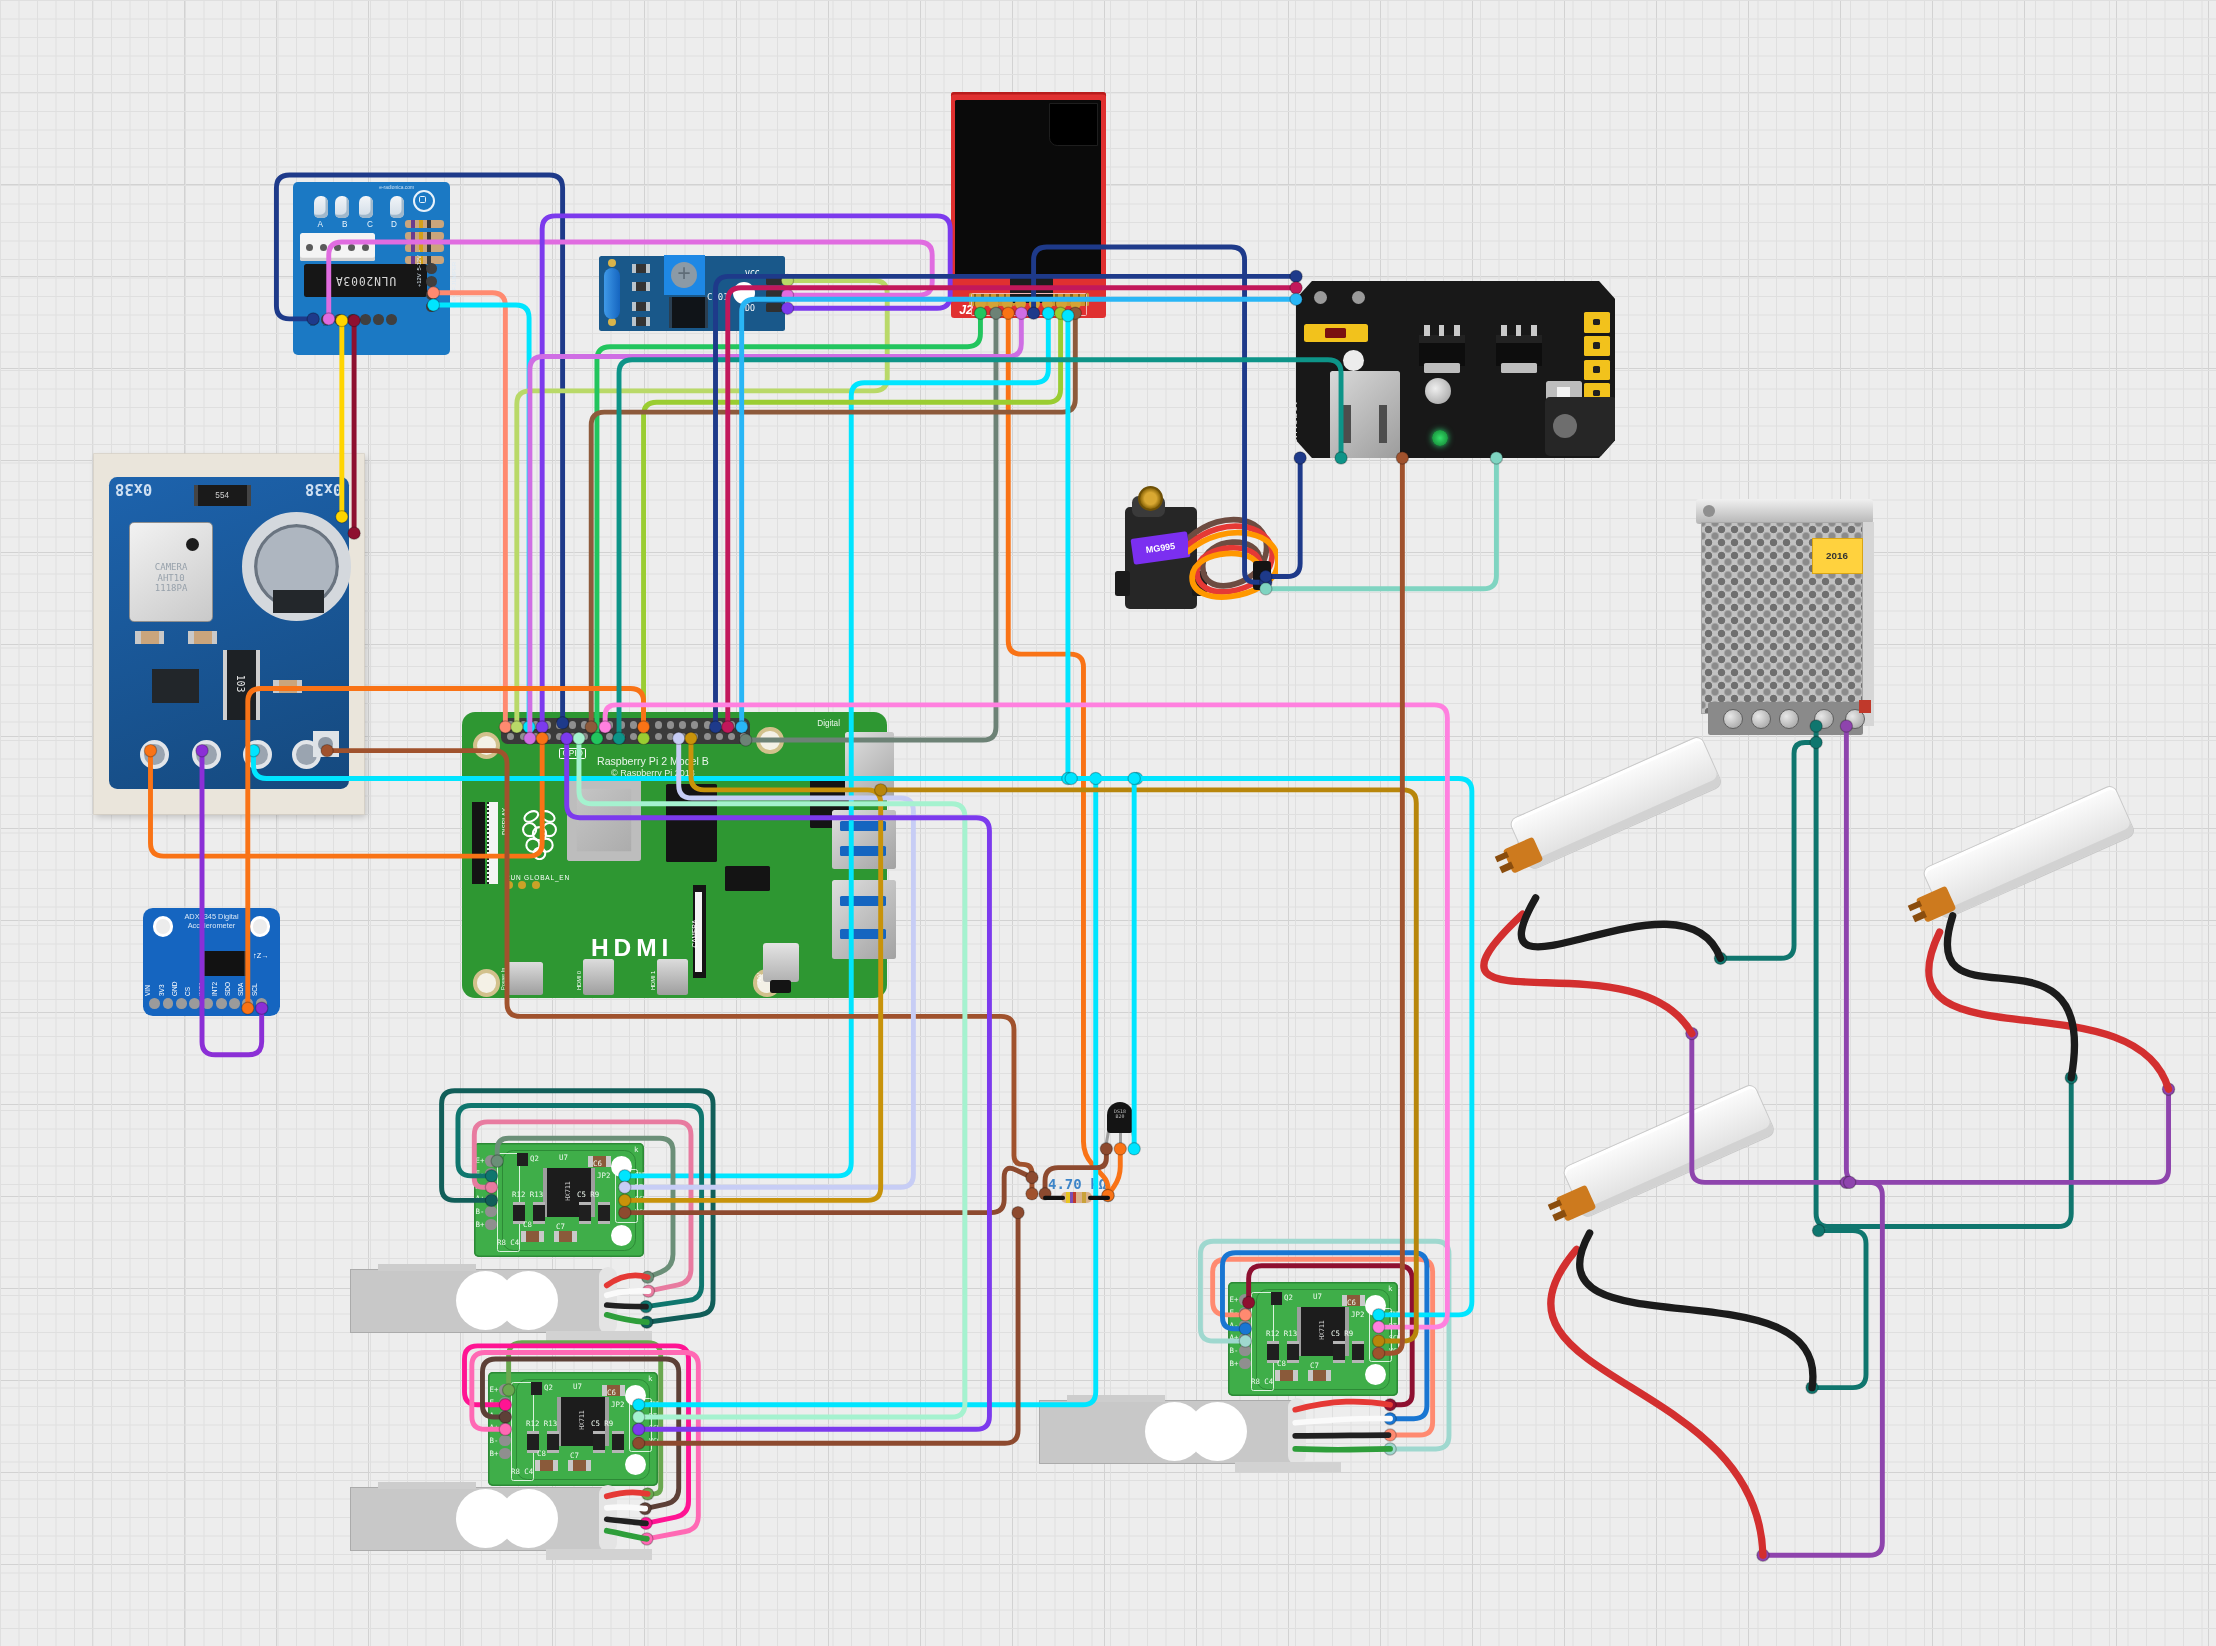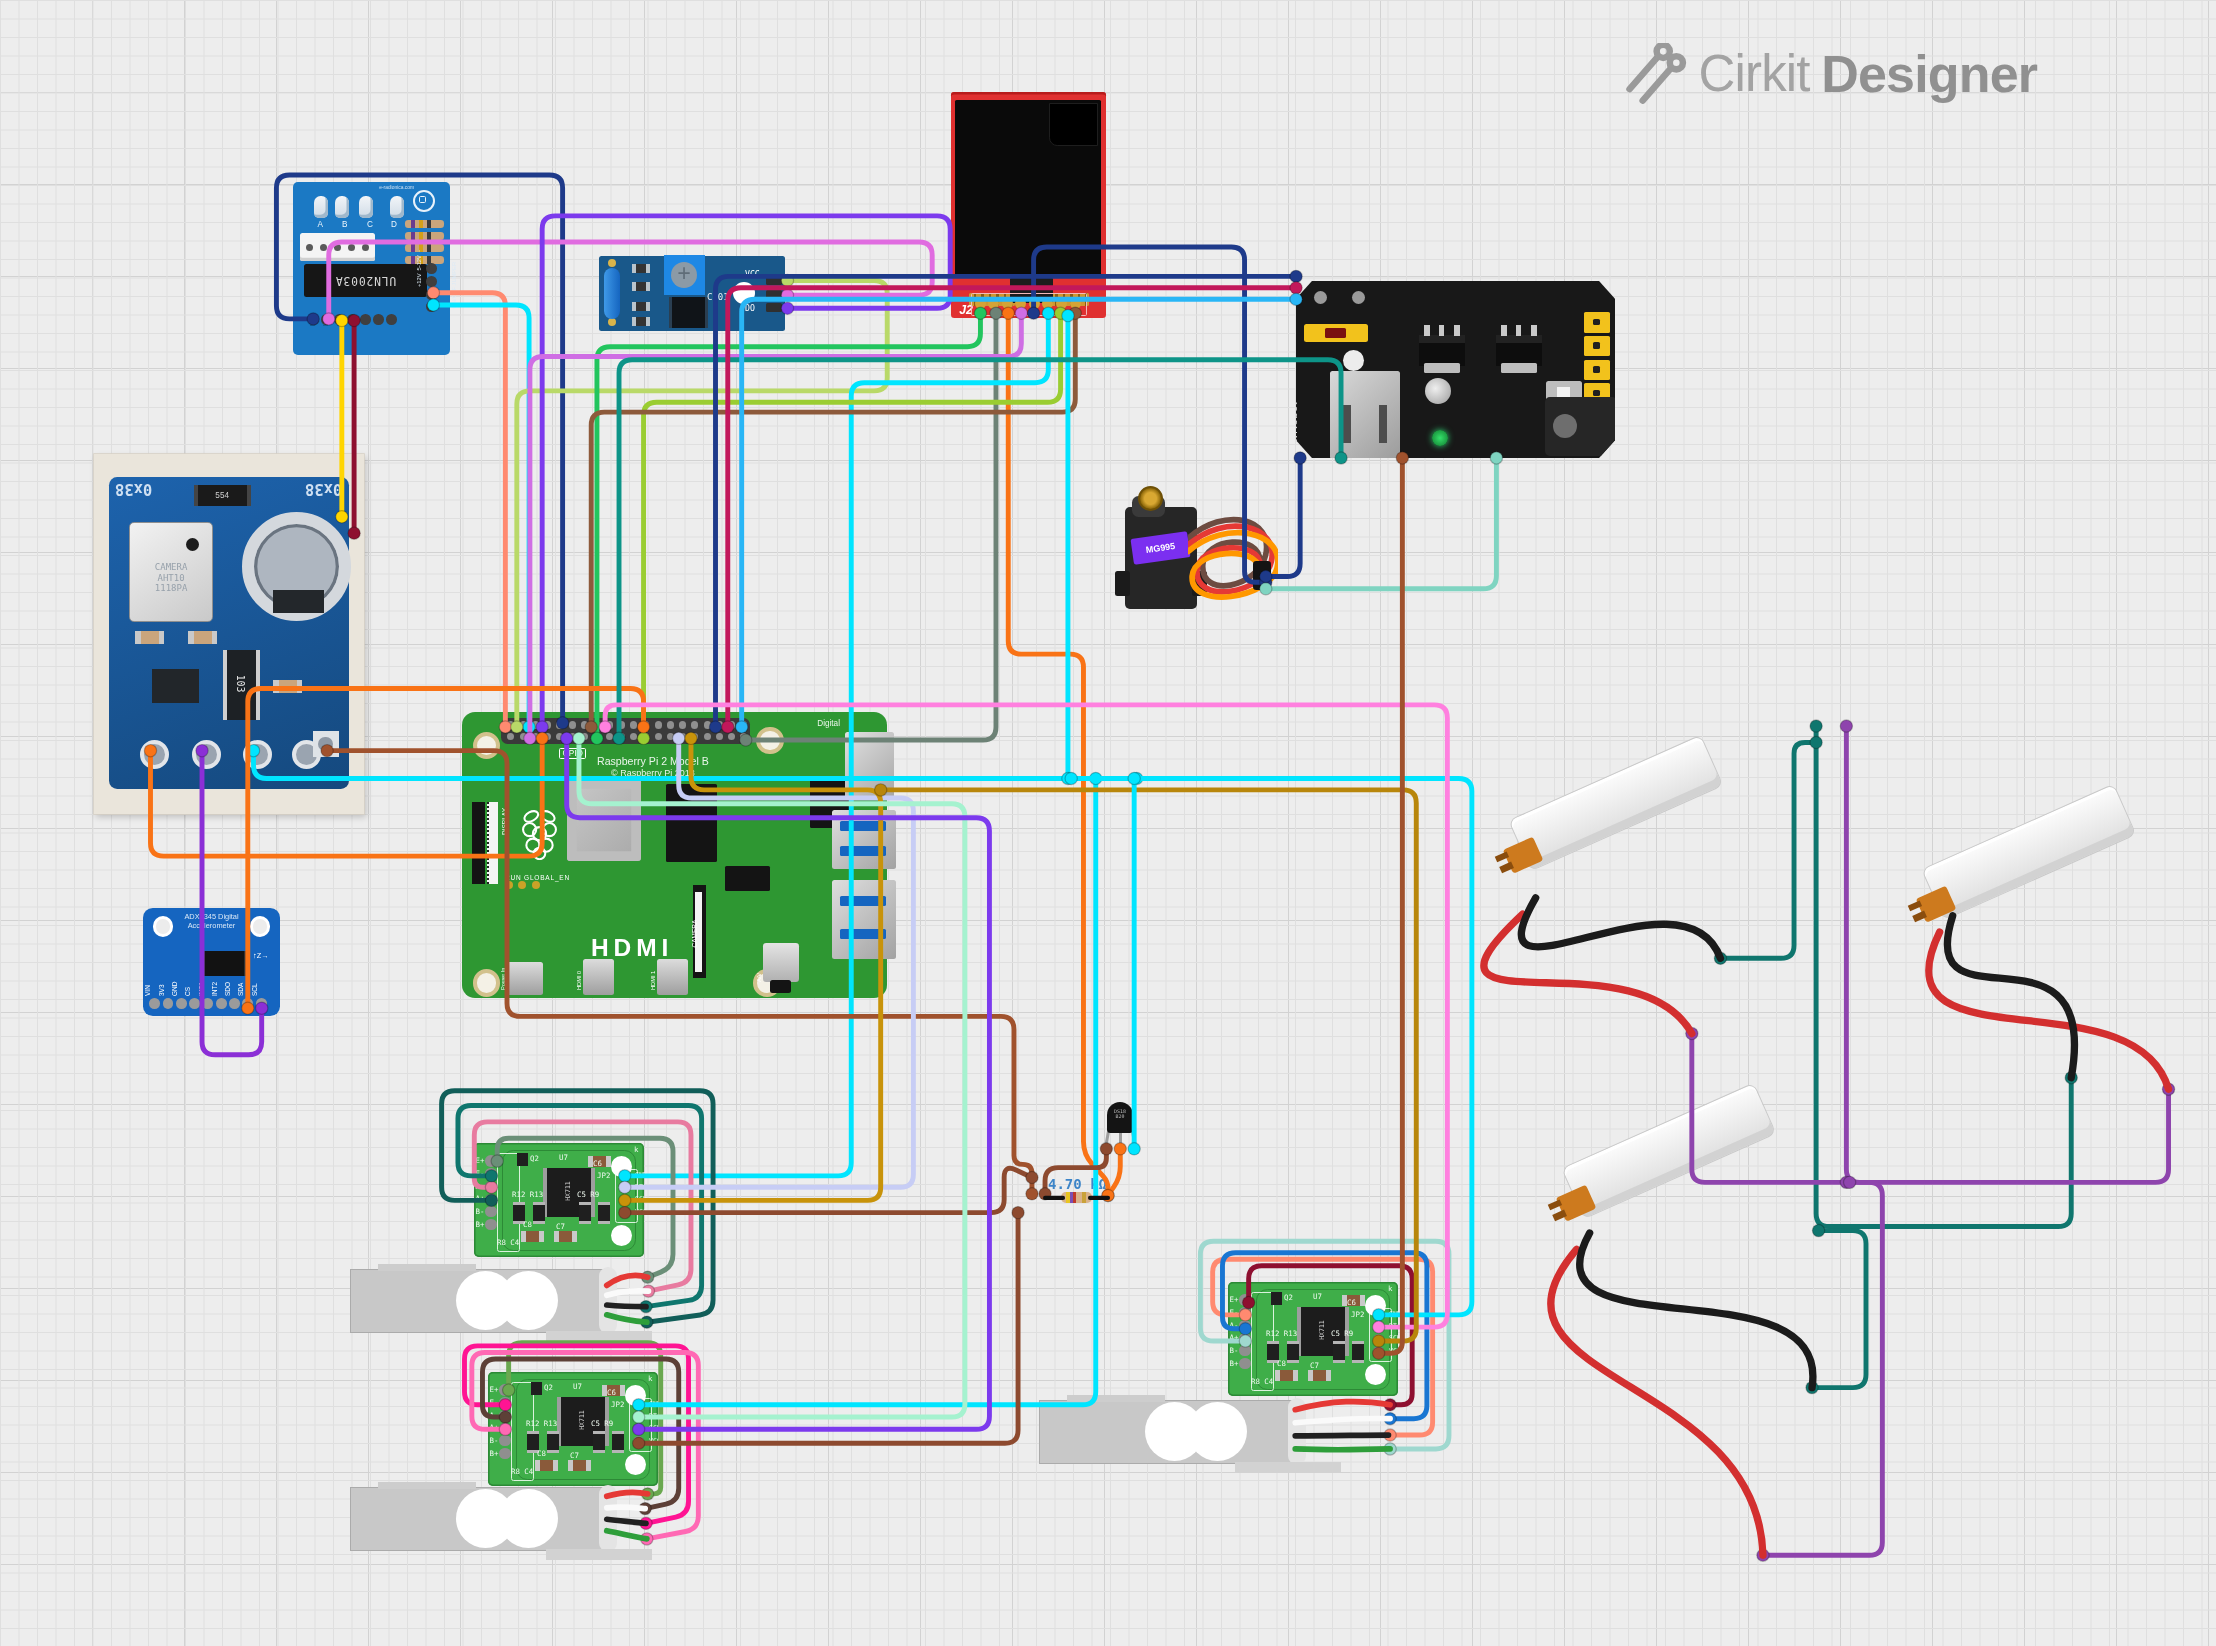--- a/index.html
+++ b/index.html
@@ -186,32 +186,20 @@
   #psu .sticker{position:absolute;right:6.5px;top:39px;width:49px;height:34px;background:#ffd23e;border:0.8px solid #d9a514;color:#333;font-size:9.8px;font-weight:bold;text-align:center;line-height:34px;}
   #psu .term{position:absolute;left:6.5px;top:203px;width:155px;height:33px;background:#8a8a8a;border-radius:2.5px;}
   #psu .term i{position:absolute;top:7.4px;width:18px;height:18px;border-radius:50%;background:radial-gradient(circle at 35% 35%,#e8e8e8,#9a9a9a);border:1.6px solid #5f5f5f;}
   #psu .redc{position:absolute;right:-1.6px;top:201px;width:11.4px;height:13px;background:#c0392b;}
 </style>
 </head>
 <body>
 
 <div id="stage">
 
-  <div id="logo">
-    <svg width="64" height="61" viewBox="0 0 78 74">
-      <g stroke="#9a9a9a" stroke-width="8" fill="none" stroke-linecap="round">
-        <line x1="8" y1="56" x2="42" y2="17"></line>
-          <circle cx="49" cy="10" r="8"></circle>
-        <line x1="24" y1="70" x2="58" y2="31"></line>
-          <circle cx="65" cy="24" r="8"></circle>
-      </g>
-    </svg>
-    <span class="lt">Cirkit</span>
-    <span class="ld">Designer</span>
-  </div>
 
   <div id="uln" class="comp">
     <span class="url">e-radionica.com</span>
     <div class="blogo"></div>
     <div class="led" style="left:21px"></div>
     <div class="led" style="left:42px"></div>
     <div class="led" style="left:66px"></div>
     <div class="led" style="left:97px"></div>
     <div class="ledlabels">
         <span style="left: 24.5px;">A</span>
@@ -716,20 +704,34 @@
       </div>
   </div>
   <div class="comp heater" style="left:1564px;top:1170px;transform:rotate(-24deg)">
     <div class="bar"></div>
     <div class="term">
         <i style="top:3.3px"></i>
         <i style="top:14.7px"></i>
       </div>
   </div>
 
+  <div id="psu" class="comp">
+    <div class="cap"></div>
+    <div class="body"></div>
+    <div class="side"></div>
+    <div class="sticker">2016</div>
+    <div class="term">
+      <i style="left:15.5px"></i>
+        <i style="left:43px"></i>
+        <i style="left:71px"></i>
+        <i style="left:106px"></i>
+        <i style="left:137px"></i>
+    </div>
+    <div class="redc"></div>
+  </div>
 
   <svg id="wire-svg" width="2216" height="1646" viewBox="0 0 2710 2013">
       <path d="M688,884 L688,230 Q688,214 672,214 L354,214 Q338,214 338,230 L338,374 Q338,390 354,390 L383,390" fill="none" stroke="#1e3a8a" stroke-width="6" stroke-linecap="round"></path>
       <circle cx="688" cy="884" r="7.5" fill="#1e3a8a" stroke="rgba(0,0,0,.25)" stroke-width="1.5"></circle>
       <circle cx="383" cy="390" r="7.5" fill="#1e3a8a" stroke="rgba(0,0,0,.25)" stroke-width="1.5"></circle>
       <path d="M418,392 L418,632" fill="none" stroke="#ffd500" stroke-width="6" stroke-linecap="round"></path>
       <circle cx="418" cy="392" r="7.5" fill="#ffd500" stroke="rgba(0,0,0,.25)" stroke-width="1.5"></circle>
       <circle cx="418" cy="632" r="7.5" fill="#ffd500" stroke="rgba(0,0,0,.25)" stroke-width="1.5"></circle>
       <path d="M433,392 L433,652" fill="none" stroke="#8e1030" stroke-width="6" stroke-linecap="round"></path>
       <circle cx="433" cy="392" r="7.5" fill="#8e1030" stroke="rgba(0,0,0,.25)" stroke-width="1.5"></circle>

